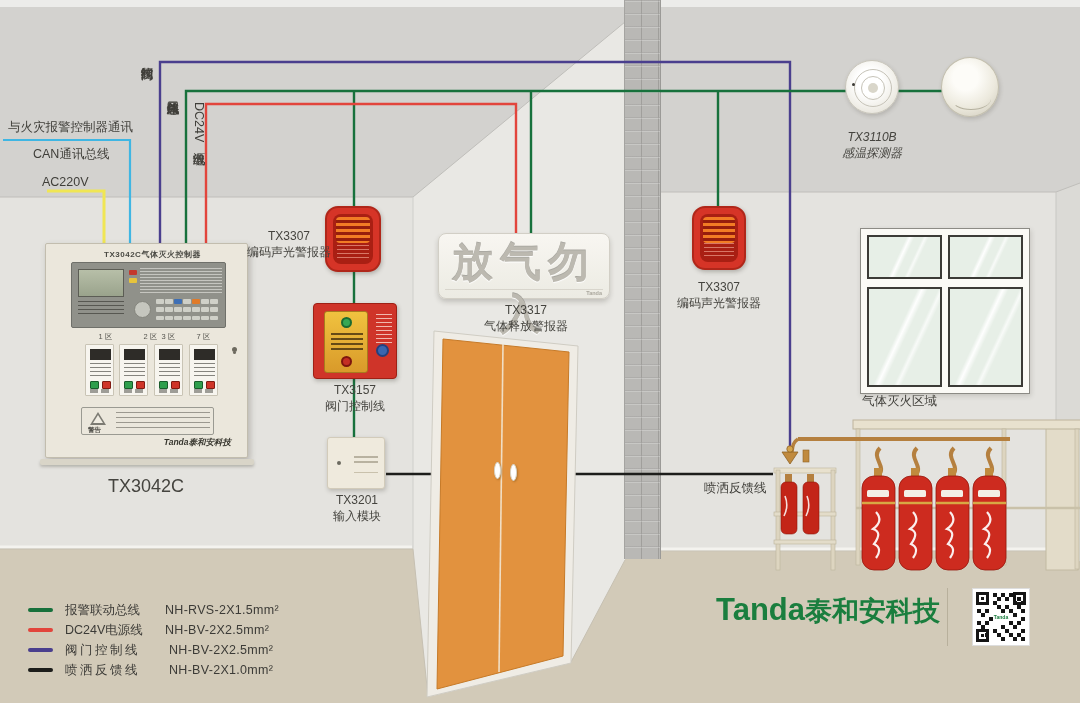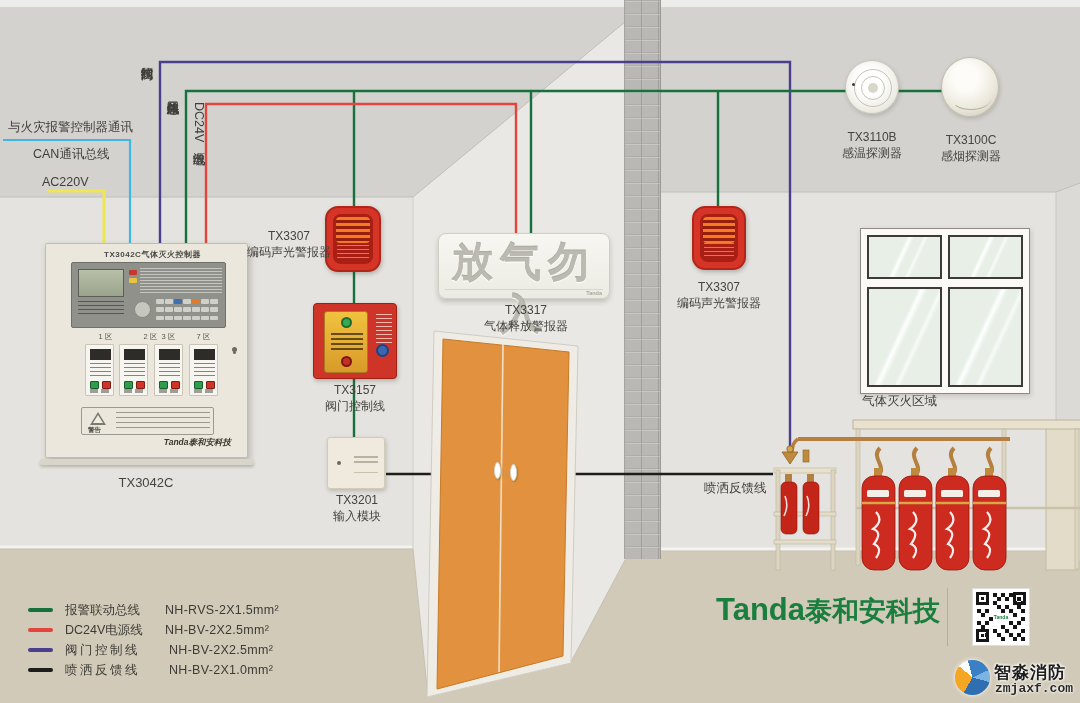--- a/index.html
+++ b/index.html
@@ -334,21 +334,21 @@
     </div>
     <div class="keyhole"></div>
     <div class="warnbox">
       <div class="warn-tri"></div>
       <div class="warn-txt">警告</div>
       <div class="warn-lines"></div>
     </div>
     <div class="panel-brand">Tanda泰和安科技</div>
   </div>
   <div class="abs panel-base"></div>
-  <div class="devlbl" style="left:96px;top:475px;width:100px;font-size:13px;">TX3042C</div>
+  <div class="devlbl" style="left:96px;top:475px;width:100px;font-size:18px;">TX3042C</div>
 
   <div class="abs sounder" style="left:325px;top:206px;">
     <div class="in">
         <div class="grill"></div>
         <div class="txt"></div>
       </div>
   </div>
   <div class="devlbl" style="left:246px;top:229px;width:86px;">
     <div>TX3307</div>
     <div>编码声光警报器</div>
@@ -398,30 +398,26 @@
     <div>TX3307</div>
     <div>编码声光警报器</div>
   </div>
 
   <div class="abs det-heat">
     <div class="r1"></div>
       <div class="r2"></div>
       <div class="r3"></div>
       <div class="pin"></div>
   </div>
-  <div class="devlbl" style="left:820px;top:130px;width:104px;">
+  <div class="devlbl" style="left:820px;top:130px;width:104px;font-style:italic;">
     <div>TX3110B</div>
     <div>感温探测器</div>
   </div>
   <div class="abs det-smoke">
     <div class="seam"></div>
-  </div>
-  <div class="devlbl" style="left:916px;top:133px;width:110px;">
-    <div>TX3100C</div>
-    <div>感烟探测器</div>
   </div>
 
   <div class="abs window">
     <div class="win-in">
       <div class="pane" style="left:0;top:0;width:75px;height:44px;"></div>
       <div class="pane" style="left:81px;top:0;width:75px;height:44px;"></div>
       <div class="pane" style="left:0;top:52px;width:75px;height:100px;"></div>
       <div class="pane" style="left:81px;top:52px;width:75px;height:100px;"></div>
     </div>
   </div>
@@ -461,19 +457,14 @@
       </div>
     <div class="finder" style="right:3px;top:3px;">
         <i></i>
       </div>
     <div class="finder" style="left:3px;bottom:3px;">
         <i></i>
       </div>
     <div class="qr-logo">Tanda</div>
   </div>
 
-  <div class="abs watermark">
-    <div class="wm-logo"></div>
-    <div class="wm-name">智淼消防</div>
-    <div class="wm-site">zmjaxf.com</div>
-  </div>
 
 </div>
 
 </body></html>

